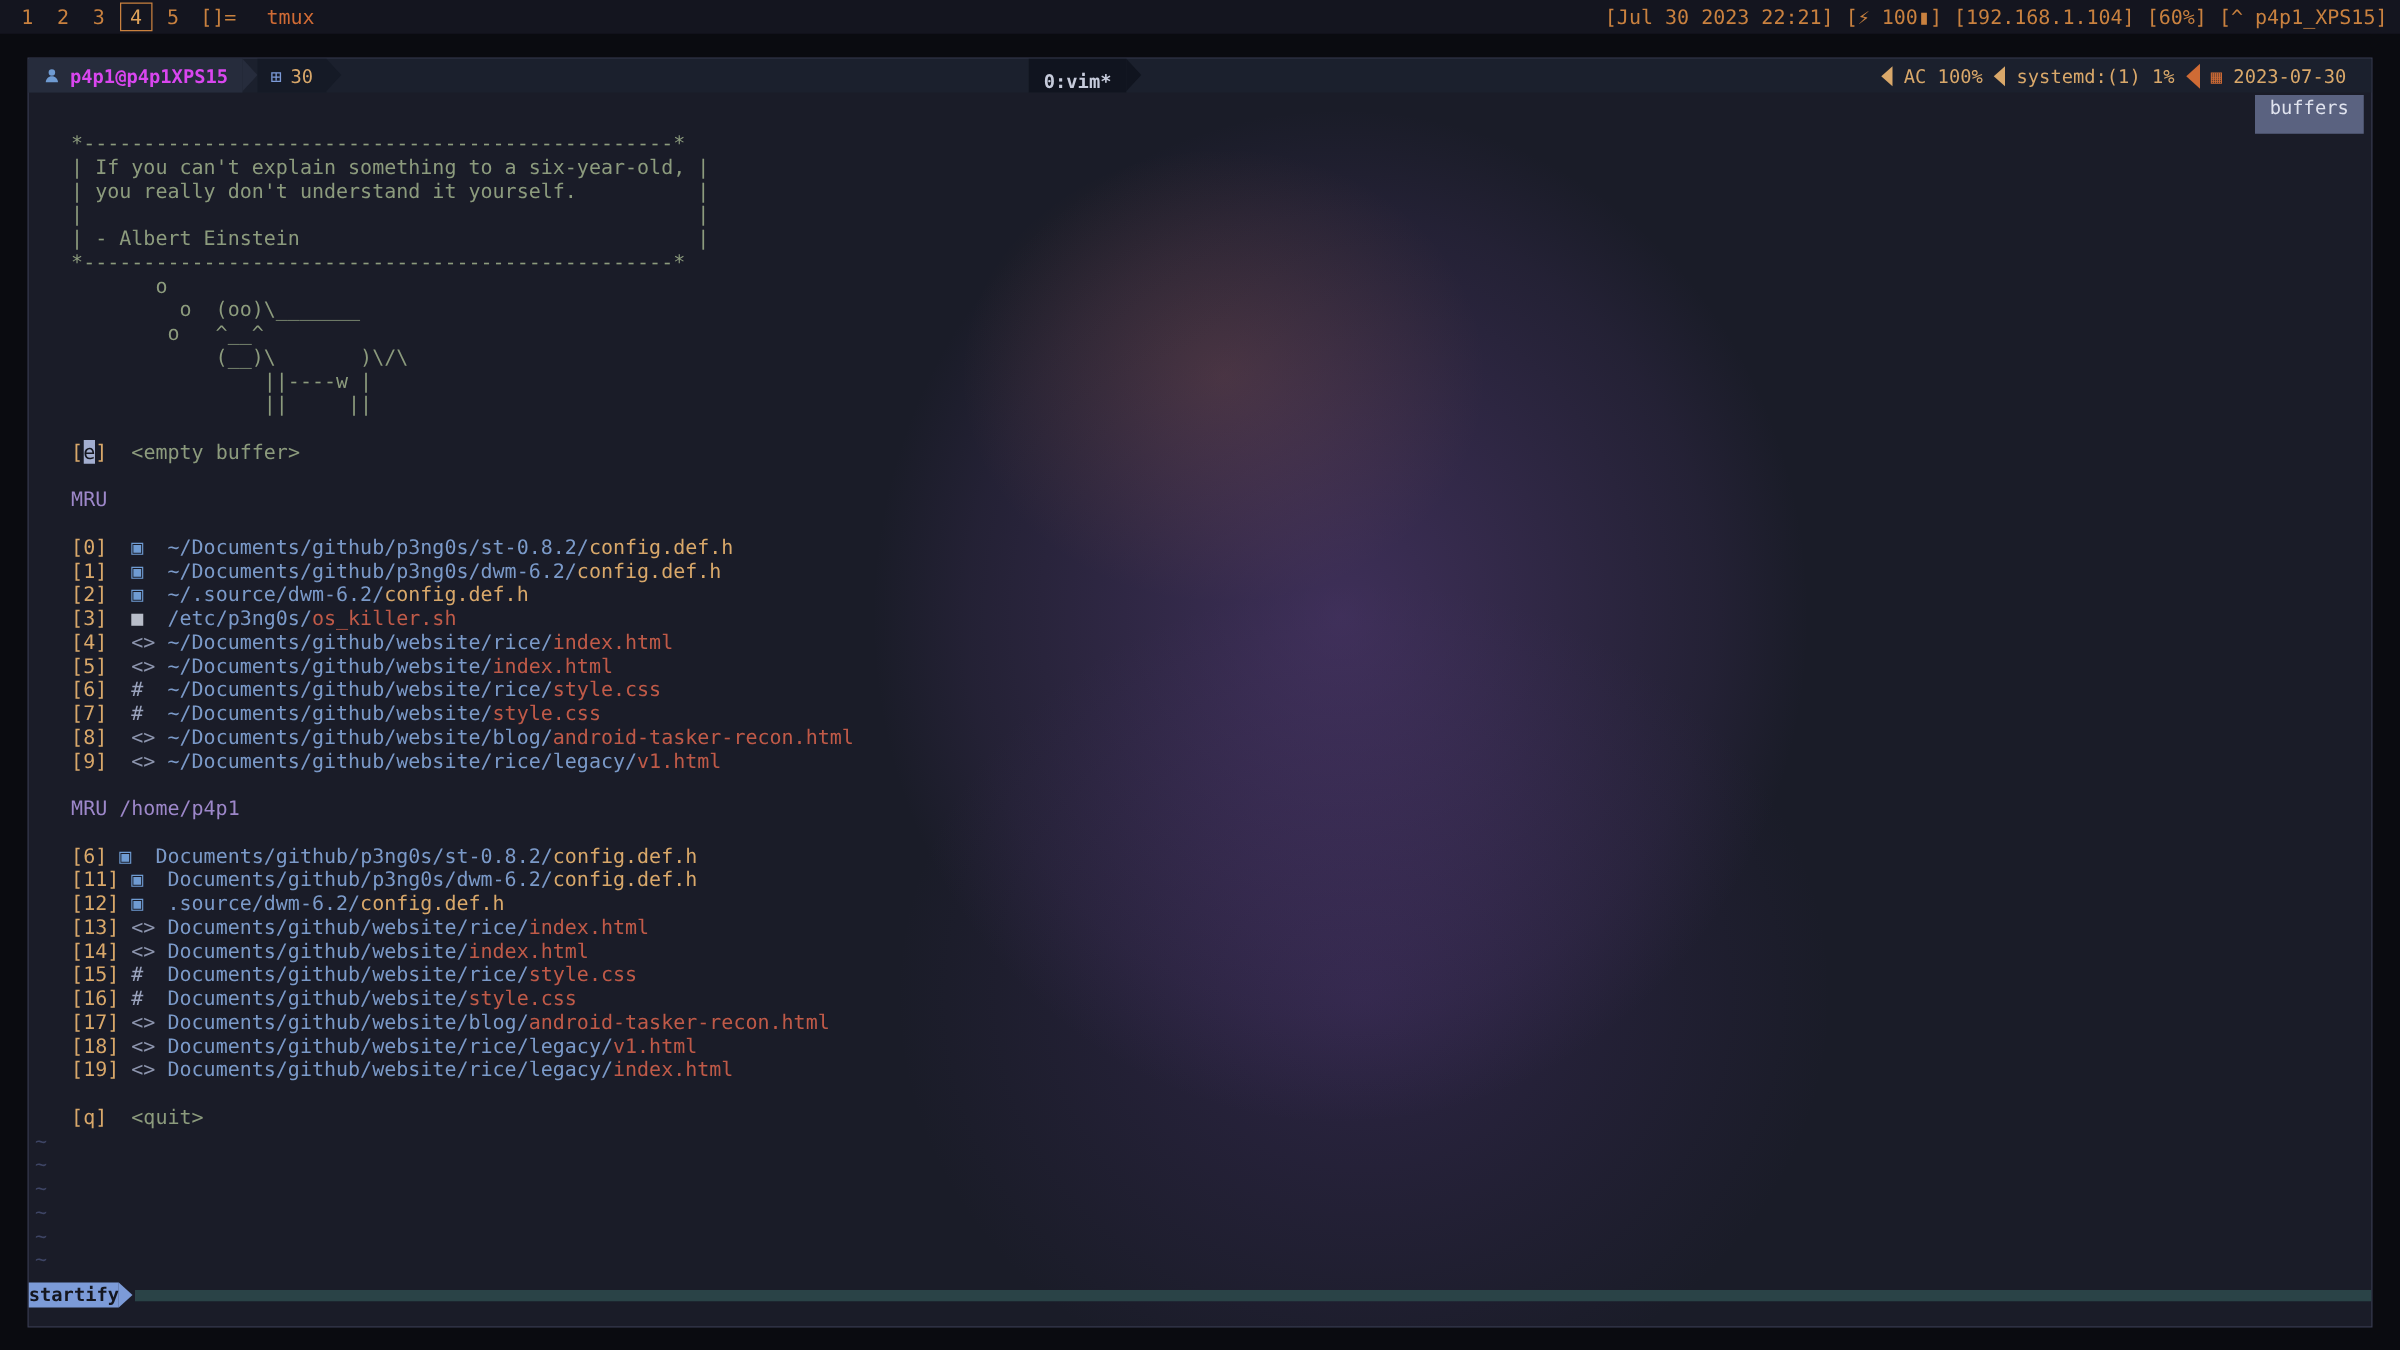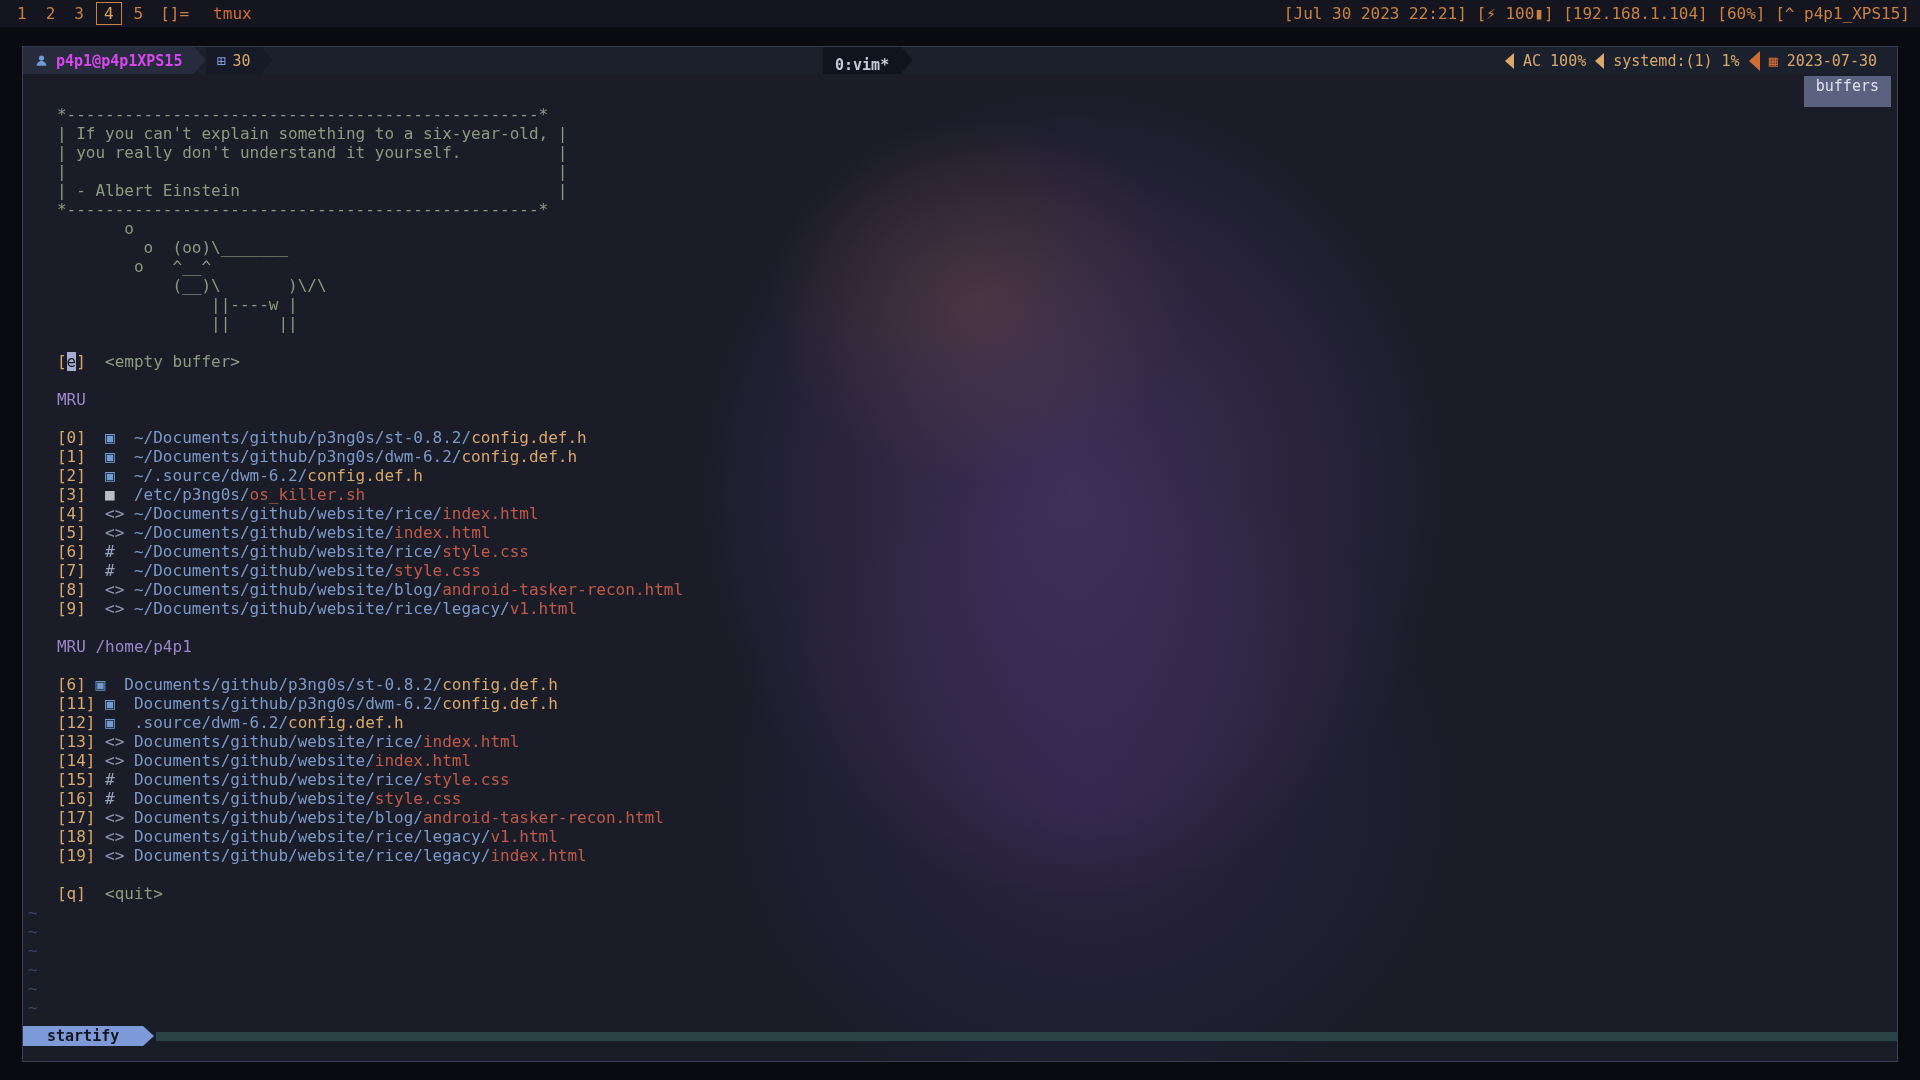--- a/index.html
+++ b/index.html
@@ -61,21 +61,21 @@
   .fr{color:#c05a48}
   .ic-c{color:#6f9bd2}
   .ic-s{color:#b8bdc9}
   .ic-x{color:#9aa3bd}
   .ic-h{color:#8d95ae}
   .tilde{color:#3e4565}
   .cursor{background:#a3aed0;color:#14161f}
 
   
   .statusline{position:absolute;left:0;right:0;bottom:15px;height:20px;display:flex;align-items:center}
-  .mode-chip{height:20px;display:flex;align-items:center;padding:0 24px;background:#7c9bd8;
+  .mode-chip{height:20px;display:flex;align-items:center;padding:0 0;background:#7c9bd8;
     color:#14161f;font-weight:bold;font-size:15px}
   .arr-mode{width:0;height:0;border-top:10px solid transparent;border-bottom:10px solid transparent;border-left:11px solid #7c9bd8}
   .statusline-fill{flex:1;height:9px;background:#2a4347;margin-left:2px}
 </style>
 </head>
 <body>
 
 <div class="screen">
 
   <div class="dwm-bar">

